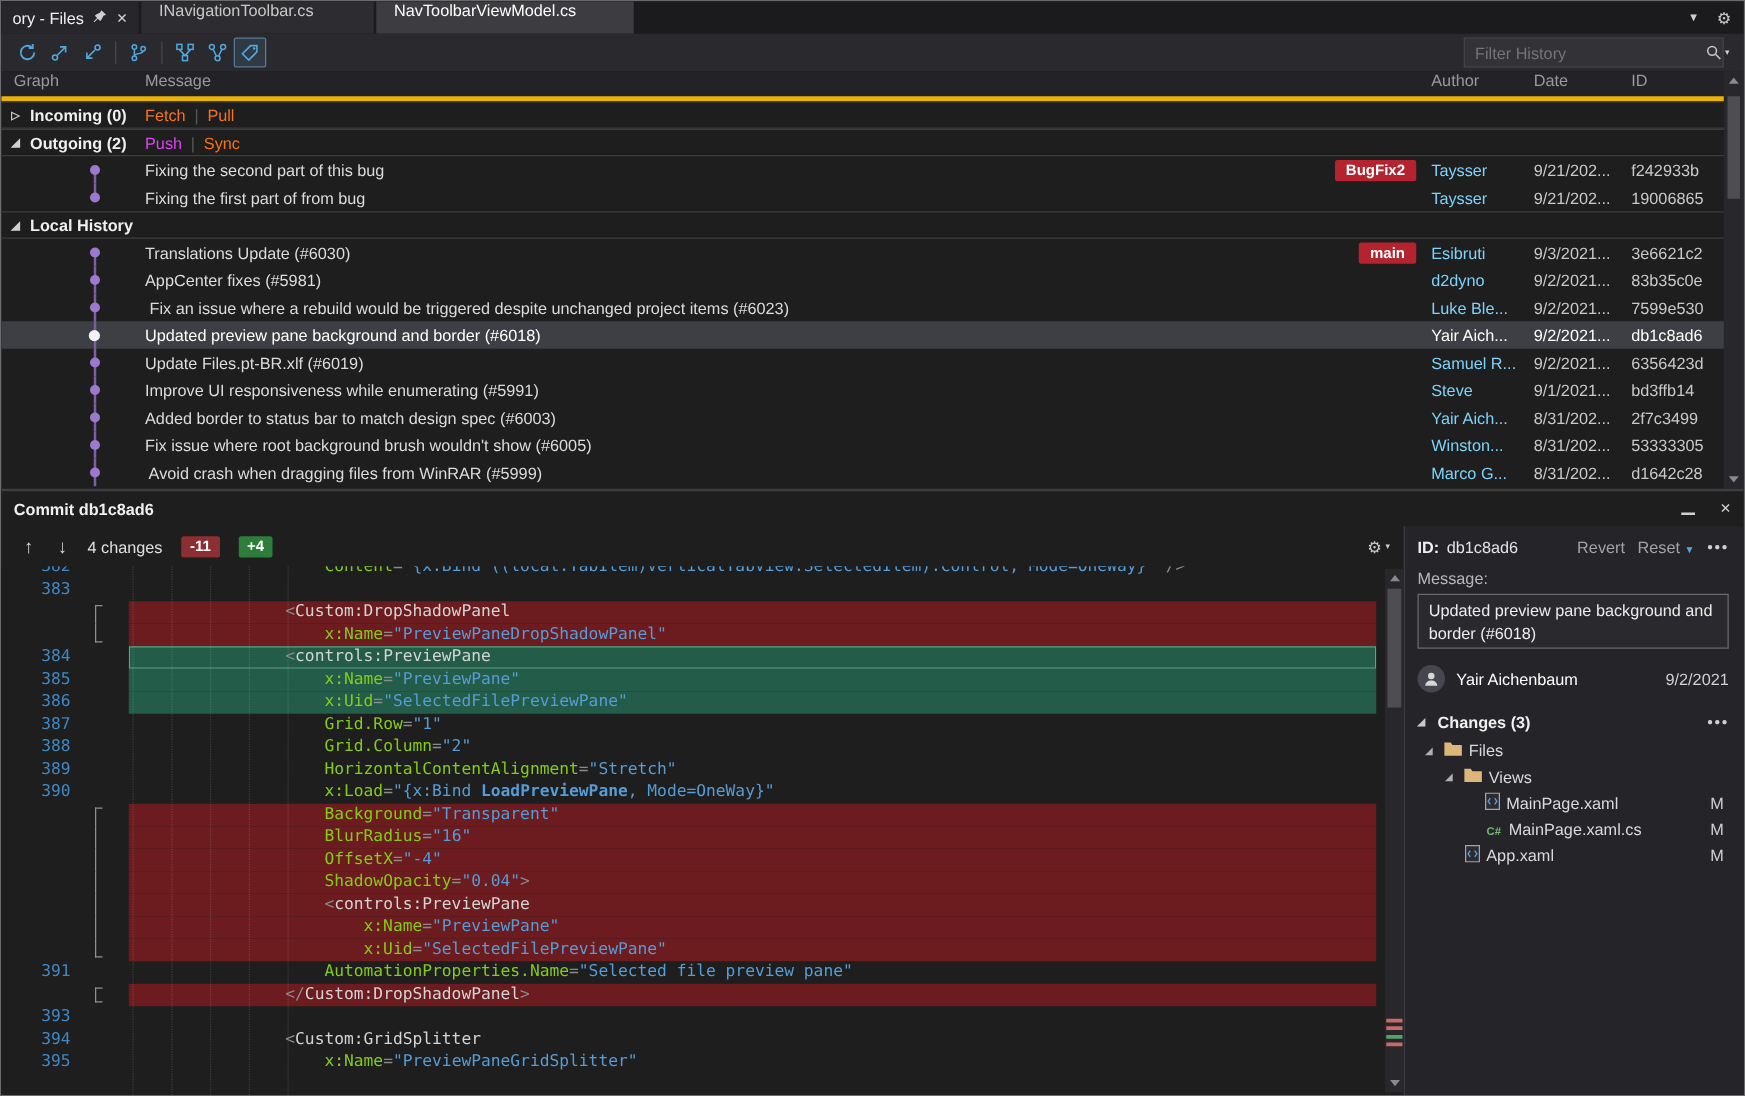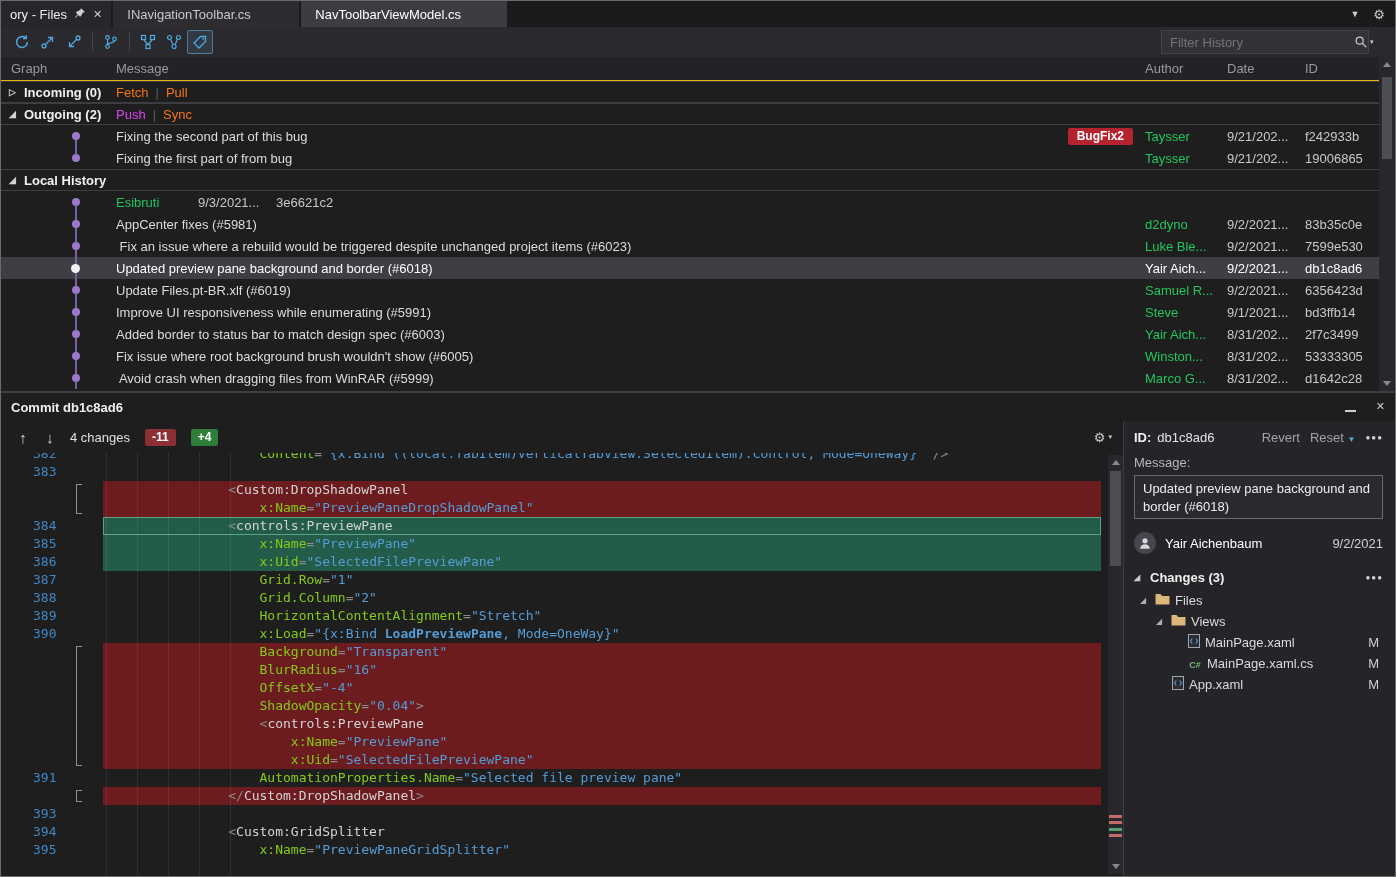--- a/index.html
+++ b/index.html
@@ -3,38 +3,38 @@
 <meta charset="utf-8">
 <style>
 *{margin:0;padding:0;box-sizing:border-box}
 html,body{background:#111}
 #root{position:relative;width:1396px;height:877px;background:#1e1e1e;color:#d8d8d8;
   font-family:"Liberation Sans",sans-serif;font-size:13px;overflow:hidden;border:1px solid #6b6b6b}
 
 
 .tabbar{position:absolute;left:0;top:0;right:0;height:26px;background:#1b1b1e;display:flex;align-items:stretch}
 .tool-tab{display:flex;align-items:center;gap:7px;padding:0 9px;background:#27272b;color:#f0f0f0}
-.doc-tab{display:flex;align-items:center;padding:0 14px;margin-left:2px;color:#c8c8c8}
+.doc-tab{display:flex;padding:0 14px;margin-left:2px;color:#c8c8c8}
 .doc-tab.t2{background:#2d2d31;min-width:186px}
 .doc-tab.t3{background:#3c3c41;color:#fff;min-width:206px}
 .tab-right{margin-left:auto;display:flex;align-items:center;gap:14px;padding-right:10px;color:#c8c8c8}
 .caret{font-size:9px;color:#d0d0d0}
 .xmark{font-size:11px;color:#cfcfcf}
 
 
 .toolbar{position:absolute;left:0;top:26px;right:0;height:30px;background:#2a2a2e;display:flex;align-items:center;padding:0 8px}
 .tbtn{width:26px;height:24px;display:flex;align-items:center;justify-content:center;border-radius:2px}
 .tbtn.toggled{background:#313a42;border:1px solid #557a99}
 .tsep{width:1px;height:18px;background:#46464c;margin:0 5px}
-.filter-wrap{margin-left:auto;display:flex;align-items:stretch;height:24px;background:#333337;border:1px solid #434347;width:208px;margin-right:18px}
+.filter-wrap{margin-left:auto;display:flex;align-items:stretch;height:24px;background:#333337;border:1px solid #434347;width:208px;margin-right:8px}
 .filter-wrap input{flex:1;background:transparent;border:none;outline:none;color:#cfcfcf;font:13px "Liberation Sans",sans-serif;padding:0 8px}
 .search-btn{width:36px;display:flex;align-items:center;justify-content:center;gap:2px}
 
 
-.hist-header{position:absolute;left:0;top:56px;width:1380px;height:24px;display:flex;align-items:center;color:#9a9a9a;background:#232327;border-bottom:1px solid #eab308}
+.hist-header{position:absolute;left:0;top:56px;width:1380px;height:24px;display:flex;color:#9a9a9a;background:#232327;border-bottom:4px solid #eab308}
 .hist-header .hc-graph{width:115px;padding-left:10px}
 .hist-header .hc-msg{flex:1}
 .hist-header .hc-author{width:82px}
 .hist-header .hc-date{width:78px}
 .hist-header .hc-id{width:76px}
 .hist-rows{position:absolute;left:0;top:80px;width:1380px}
 .hrow{height:22px;display:flex;align-items:center;white-space:nowrap}
 .hrow.selected{background:#3e3e45;color:#fff}
 .section-row{position:relative;font-weight:bold;color:#f0f0f0;border-top:1px solid #3c3c42;border-bottom:1px solid #3c3c42}
 .sec-arrow{display:inline-block;width:13px;margin-left:8px;color:#d0d0d0;font-size:9px}
@@ -46,21 +46,21 @@
 .cell-graph{width:115px;height:100%;position:relative;flex:none}
 .gline{position:absolute;left:74px;width:2px;background:#7a5fa4}
 .gline.up{top:0;height:50%}
 .gline.down{top:50%;height:50%}
 .gdot{position:absolute;left:71px;top:50%;margin-top:-4px;width:8px;height:8px;border-radius:50%;background:#9b79cc}
 .selected .gdot{background:#f2f2f2;left:70px;margin-top:-4.5px;width:9px;height:9px}
 .cell-msg{flex:1;display:flex;align-items:center;min-width:0;padding-right:12px}
 .msg-text{white-space:pre;overflow:hidden;text-overflow:ellipsis;color:#dcdcdc}
 .selected .msg-text{color:#fff}
 .badge{flex:none;margin-left:auto;background:#b4232e;color:#fff;font-size:12px;font-weight:bold;padding:1px 9px 2px;border-radius:2px}
-.cell-author{width:82px;flex:none;overflow:hidden;color:#22c55e}
+.cell-author{width:82px;flex:none;overflow:hidden;color:#7dd3fc}
 .cell-date{width:78px;flex:none;overflow:hidden;color:#c9c9c9}
 .cell-id{width:76px;flex:none;overflow:hidden;color:#c9c9c9}
 .selected .cell-author,.selected .cell-date,.selected .cell-id{color:#fff}
 
 
 .vscroll{position:absolute;background:#28282c}
 .vs-thumb{position:absolute;left:3px;width:10px;background:#4d4d52}
 .vs-arrow{position:absolute;left:4px;width:0;height:0;border-left:4px solid transparent;border-right:4px solid transparent}
 .vs-arrow.up{top:5px;border-bottom:5px solid #8a8a8e}
 .vs-arrow.down{bottom:5px;border-top:5px solid #8a8a8e}
@@ -263,20 +263,24 @@
   </div>
       <div class="hrow section-row">
     <span class="sec-arrow">◢</span>
     <span class="sec-label">Local History</span>
     <span class="sec-links"></span>
   </div>
       <div class="hrow">
     <span class="cell-graph">
       <i class="gline down"></i>
       <i class="gdot"></i>
+    </span>
+    <span class="cell-msg">
+      <span class="msg-text">Translations Update (#6030)</span>
+      <span class="badge">main</span>
     </span>
     <span class="cell-author">Esibruti</span>
     <span class="cell-date">9/3/2021...</span>
     <span class="cell-id">3e6621c2</span>
   </div>
       <div class="hrow">
     <span class="cell-graph">
       <i class="gline up"></i>
           <i class="gline down"></i>
       <i class="gdot"></i>

